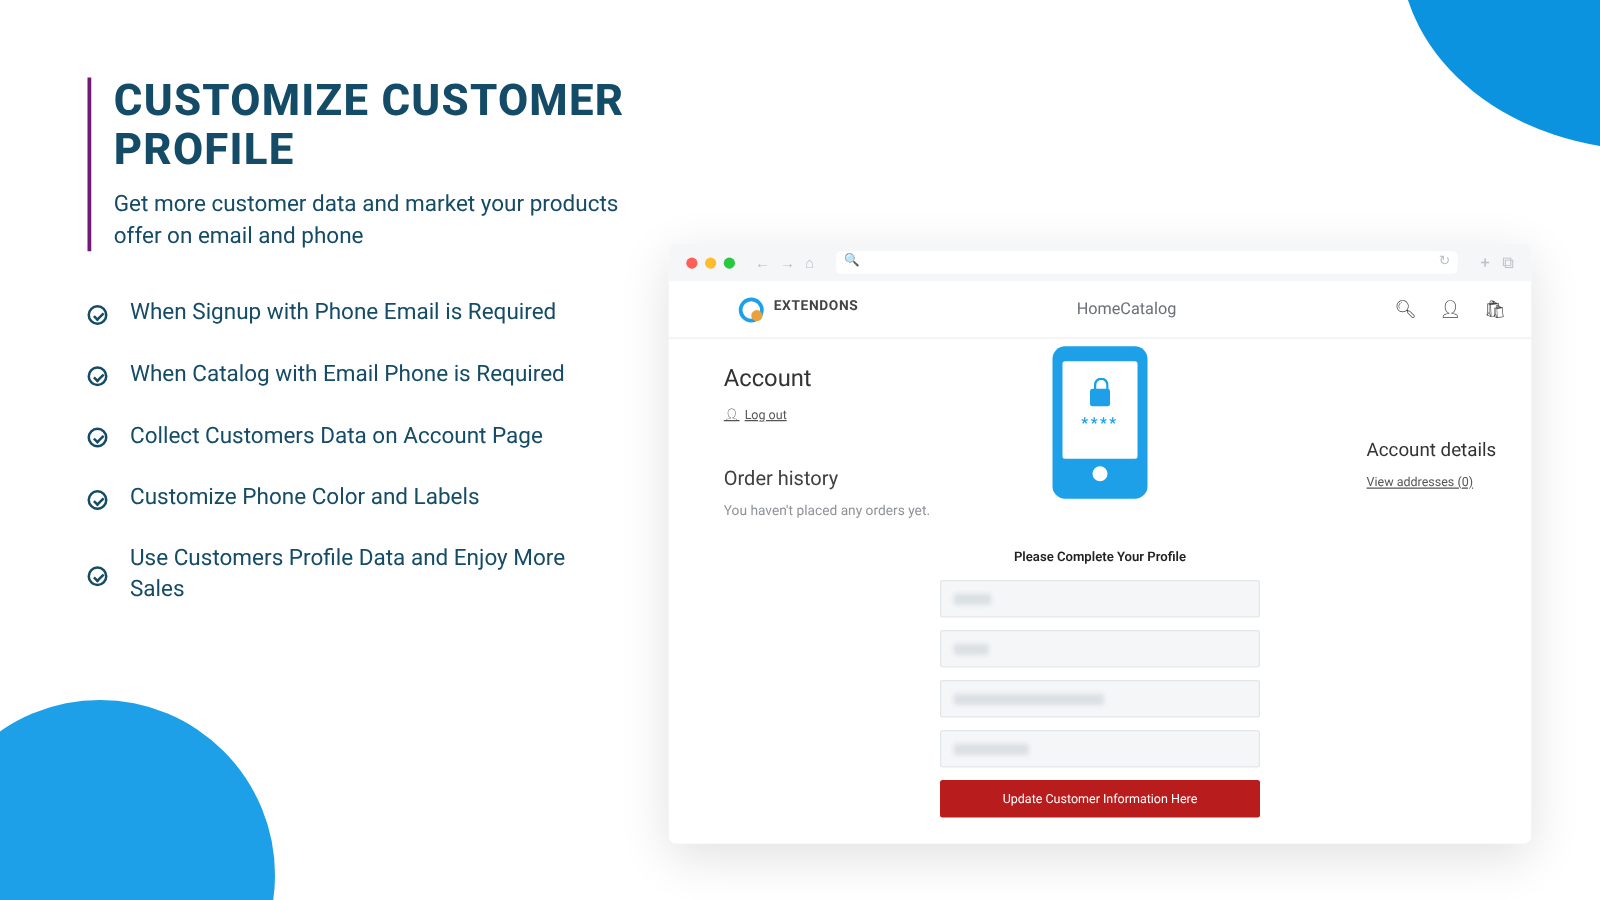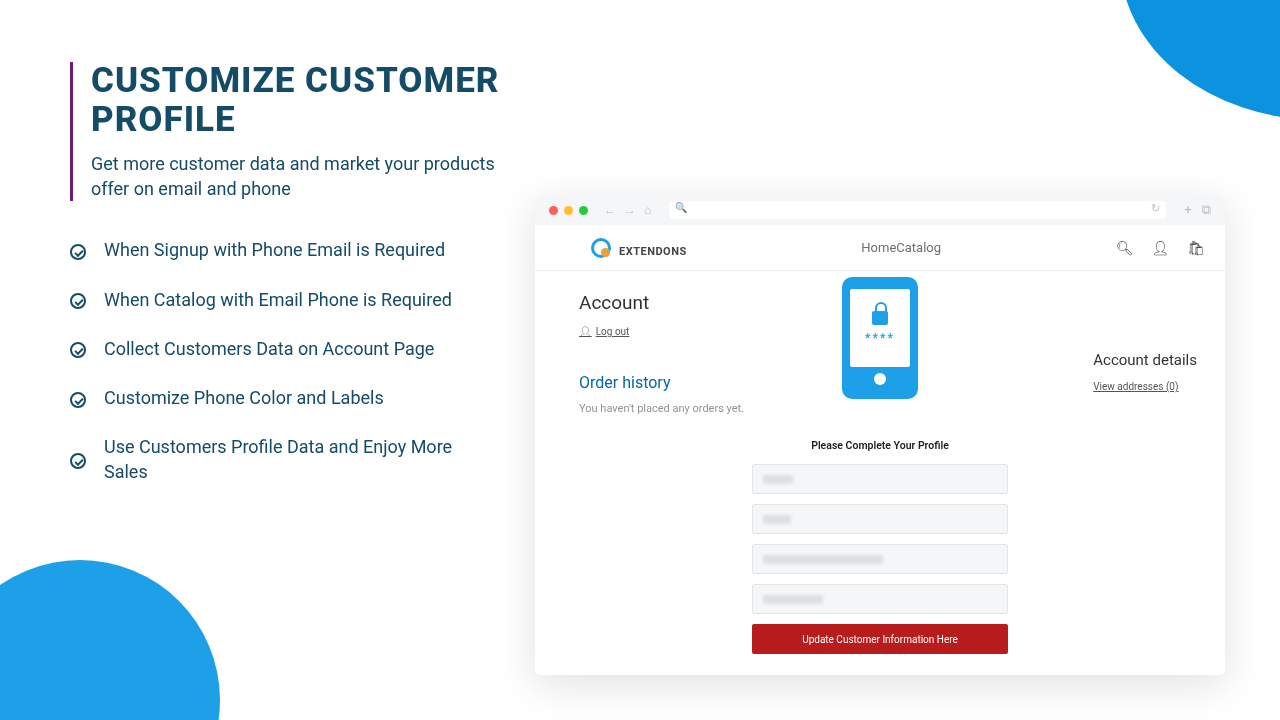--- a/index.html
+++ b/index.html
@@ -23,31 +23,31 @@
 .dots { display: flex; gap: 6px; }
 .dot { width: 9px; height: 9px; border-radius: 50%; }
 .dot.r{background:#ff5f56}.dot.y{background:#ffbd2e}.dot.g{background:#27c93f}
 .nav-arrows { display: flex; gap: 8px; color: #b9c0c7; margin-left: 8px; font-size: 12px; }
 .url-bar { flex: 1; height: 18px; background: #fff; border-radius: 4px; margin: 0 10px; position: relative; }
 .url-bar::before { content: "🔍"; position: absolute; left: 6px; top: 1px; font-size: 10px; color: #ccc; }
 .url-bar::after { content: "↻"; position: absolute; right: 6px; top: 1px; font-size: 11px; color: #b9c0c7; }
 .chrome-right { display: flex; gap: 10px; color: #b9c0c7; font-size: 13px; }
 
 .storebar { height: 46px; border-bottom: 1px solid #eee; display: flex; align-items: center; padding: 0 20px; }
-.logo { display: flex; align-items: flex-end; gap: 8px; padding-left: 36px; }
+.logo { display: flex; align-items: flex-start; gap: 8px; padding-left: 36px; }
 .logo-mark { width: 20px; height: 20px; border-radius: 50%; border: 3px solid #1da0e8; position: relative; }
 .logo-mark::after { content:""; position:absolute; right:-2px; bottom:-2px; width:9px; height:9px; background:#e8a13c; border-radius:50%; }
 .logo-text { font-size: 11px; font-weight: 700; color: #444; letter-spacing: .5px; }
 .store-nav { margin: 0 auto; display: flex; font-size: 13px; color: #6b7076; }
 .store-icons { display: flex; gap: 18px; color: #444; font-size: 14px; }
 
 .page { flex: 1; padding: 20px 44px 12px; position: relative; }
 .acct-head { font-size: 19px; color: #333; margin-bottom: 6px; }
 .logout { font-size: 10px; color: #555; text-decoration: underline; display: inline-flex; align-items: center; gap: 4px; }
-.oh-title { font-size: 16px; color: #0369a1; margin-top: 34px; }
+.oh-title { font-size: 16px; color: #404040; margin-top: 34px; }
 .oh-empty { font-size: 11px; color: #8f9398; margin-top: 10px; }
 .acct-details { position: absolute; right: 28px; top: 80px; text-align: left; }
 .acct-details-title { font-size: 15px; color: #333; }
 .view-addr { font-size: 10px; color: #555; text-decoration: underline; display: inline-block; margin-top: 12px; }
 
 .phone-ic { position: absolute; left: 50%; top: 6px; transform: translateX(-50%); width: 76px; height: 122px; background: #1da0e8; border-radius: 10px; padding: 12px 8px 16px; }
 .phone-screen { background: #fff; width: 100%; height: 78px; border-radius: 2px; display: flex; flex-direction: column; align-items: center; justify-content: center; gap: 6px; }
 .lock { width: 16px; height: 14px; background: #1da0e8; border-radius: 2px; position: relative; }
 .lock::before { content:""; position:absolute; top:-9px; left:3px; width:8px; height:10px; border:2px solid #1da0e8; border-bottom:none; border-radius:6px 6px 0 0; }
 .stars { color: #1da0e8; font-size: 12px; letter-spacing: 2px; font-weight: bold; }

